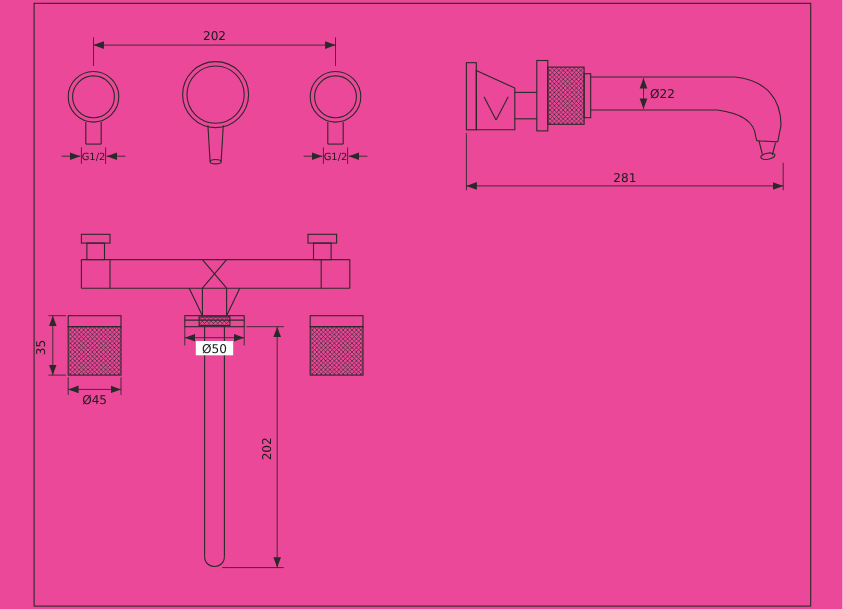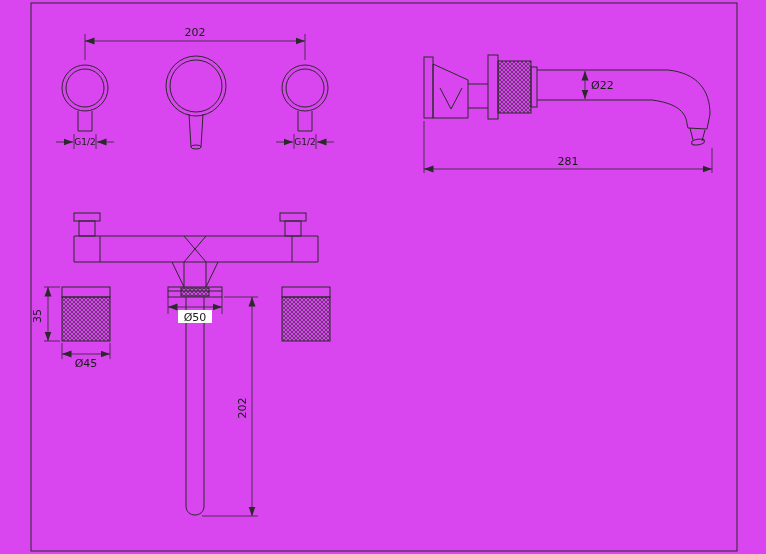--- a/index.html
+++ b/index.html
@@ -1,19 +1,19 @@
 <!DOCTYPE html>
 <html><head>
 <meta charset="utf-8">
 <style>
   html,body { margin:0; padding:0; background:#ffffff; }
   .canvas {
     position:relative;
     width:766px; height:554px;
-    background:#d946ef;
+    background:#ec4899;
     font-family:"DejaVu Sans", sans-serif;
     overflow:hidden;
   }
   svg { display:block; }
   .ln   { stroke:#2a2a2a; stroke-width:1; fill:none; stroke-linecap:butt; }
   .thin { stroke:#2a2a2a; stroke-width:0.8; fill:none; }
   .hatch{ fill:url(#knurl); stroke:#2a2a2a; stroke-width:1; }
   .wh   { fill:#ffffff; stroke:none; }
   text.dim { font-family:"DejaVu Sans", sans-serif; font-size:11px; fill:#1a1a1a; stroke:none; }
   text.small { font-size:9px; }

